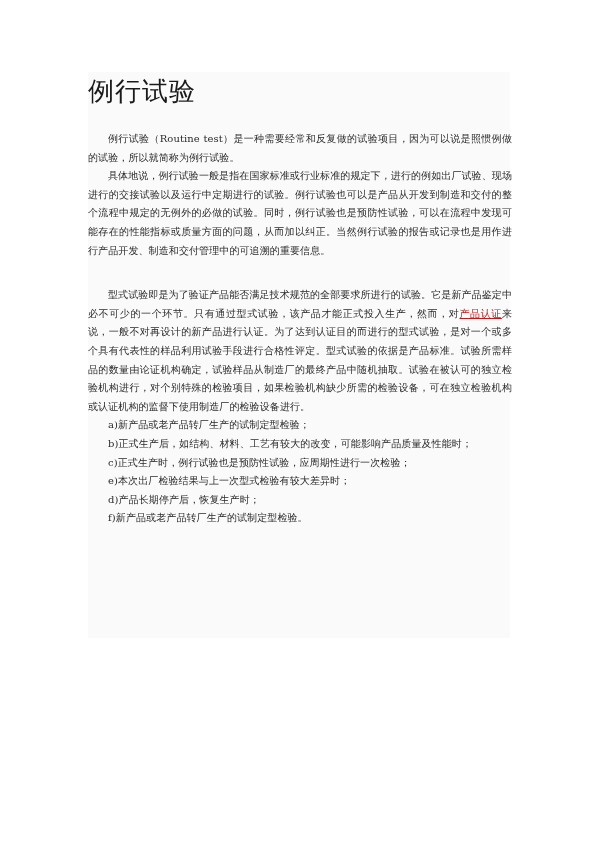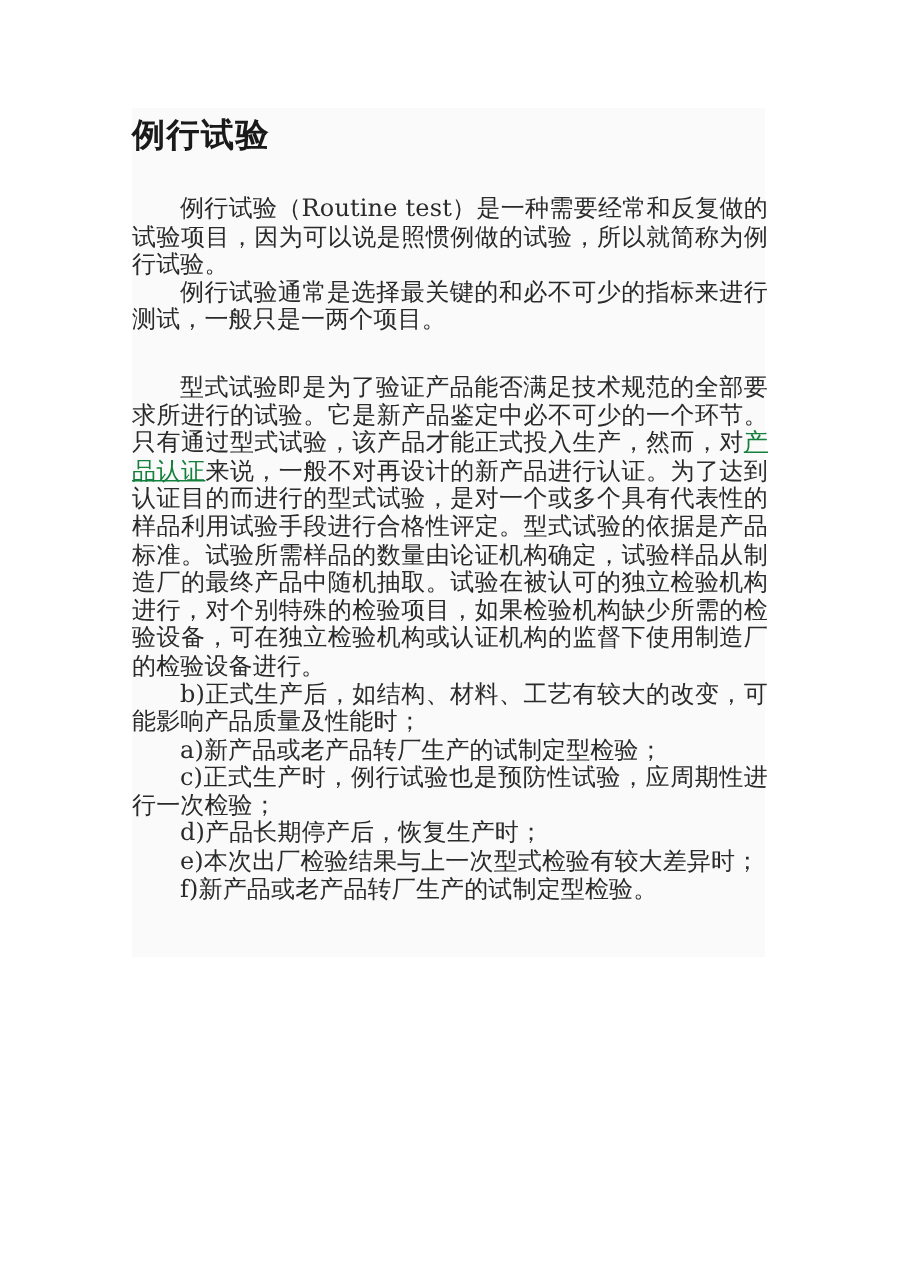--- a/index.html
+++ b/index.html
@@ -8,45 +8,45 @@
     position:absolute; left:88px; top:72px; width:422px; height:566px;
     background:#fafafa;
   }
   .content {
     position:absolute; left:88px; top:72px; width:424px;
     font-family: "DejaVu Serif", "Liberation Serif", serif;
     color:#2a2a2a;
   }
   h1 {
     font-family: "DejaVu Sans", "Liberation Sans", sans-serif;
-    font-weight:bold; font-size:22px; line-height:34px;
+    font-weight:normal; font-size:26px; line-height:34px;
     margin:0; color:#1a1a1a; letter-spacing:1px;
   }
   #h1 { margin-top:2px; }
   #h2 { margin-top:4px; }
   p {
-    margin:0; font-size:16px; line-height:18.6px;
+    margin:0; font-size:10px; line-height:18.6px;
     text-indent:2em; text-align:justify; letter-spacing:0.1px;
   }
   .gap1 { height:22px; }
   .gap2 { height:26px; }
-  .link { color:#15803d; text-decoration:underline; }
+  .link { color:#b91c1c; text-decoration:underline; }
 </style>
 </head>
 <body>
 
 <div class="page-block"></div>
 
 <div class="content">
   <h1 id="h1">例行试验</h1>
   <div class="gap1"></div>
   <p>例行试验（Routine test）是一种需要经常和反复做的试验项目，因为可以说是照惯例做的试验，所以就简称为例行试验。</p>
-  <p>例行试验通常是选择最关键的和必不可少的指标来进行测试，一般只是一两个项目。</p>
+  <p>具体地说，例行试验一般是指在国家标准或行业标准的规定下，进行的例如出厂试验、现场进行的交接试验以及运行中定期进行的试验。例行试验也可以是产品从开发到制造和交付的整个流程中规定的无例外的必做的试验。同时，例行试验也是预防性试验，可以在流程中发现可能存在的性能指标或质量方面的问题，从而加以纠正。当然例行试验的报告或记录也是用作进行产品开发、制造和交付管理中的可追溯的重要信息。</p>
 
   <div class="gap2"></div>
   <p><span>型式试验即是为了验证产品能否满足技术规范的全部要求所进行的试验。它是新产品鉴定中必不可少的一个环节。只有通过型式试验，该产品才能正式投入生产，然而，对</span><span class="link">产品认证</span><span>来说，一般不对再设计的新产品进行认证。为了达到认证目的而进行的型式试验，是对一个或多个具有代表性的样品利用试验手段进行合格性评定。型式试验的依据是产品标准。试验所需样品的数量由论证机构确定，试验样品从制造厂的最终产品中随机抽取。试验在被认可的独立检验机构进行，对个别特殊的检验项目，如果检验机构缺少所需的检验设备，可在独立检验机构或认证机构的监督下使用制造厂的检验设备进行。</span></p>
+  <p>a)新产品或老产品转厂生产的试制定型检验；</p>
   <p>b)正式生产后，如结构、材料、工艺有较大的改变，可能影响产品质量及性能时；</p>
-  <p>a)新产品或老产品转厂生产的试制定型检验；</p>
   <p>c)正式生产时，例行试验也是预防性试验，应周期性进行一次检验；</p>
+  <p>e)本次出厂检验结果与上一次型式检验有较大差异时；</p>
   <p>d)产品长期停产后，恢复生产时；</p>
-  <p>e)本次出厂检验结果与上一次型式检验有较大差异时；</p>
   <p>f)新产品或老产品转厂生产的试制定型检验。</p>
 </div>
 
 </body></html>

